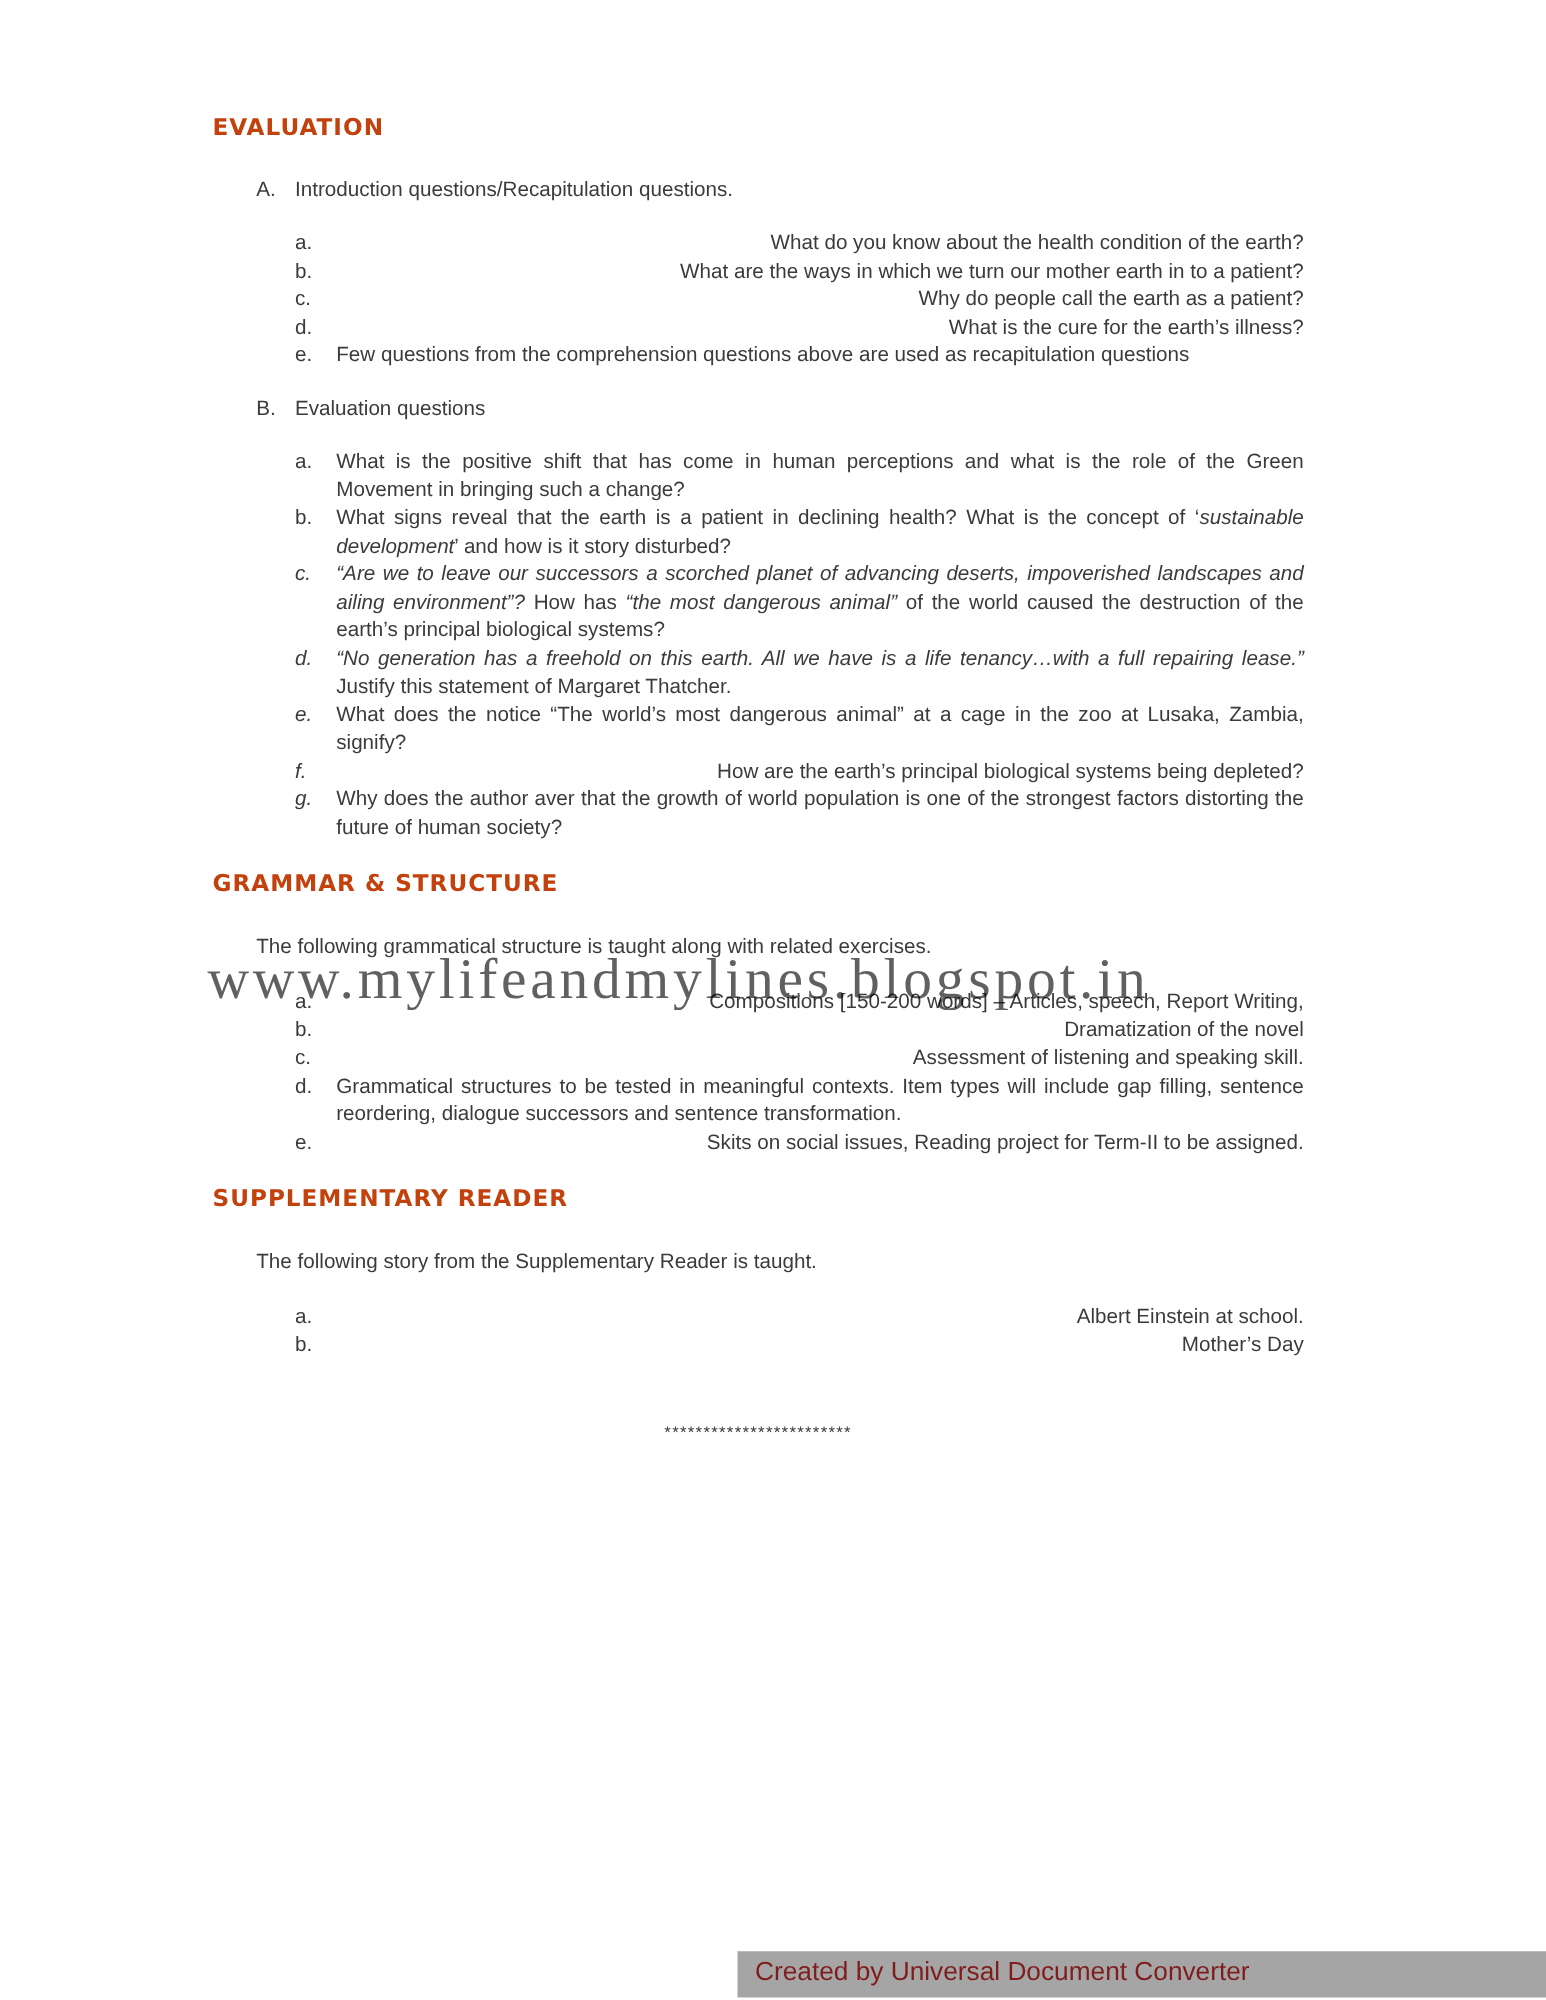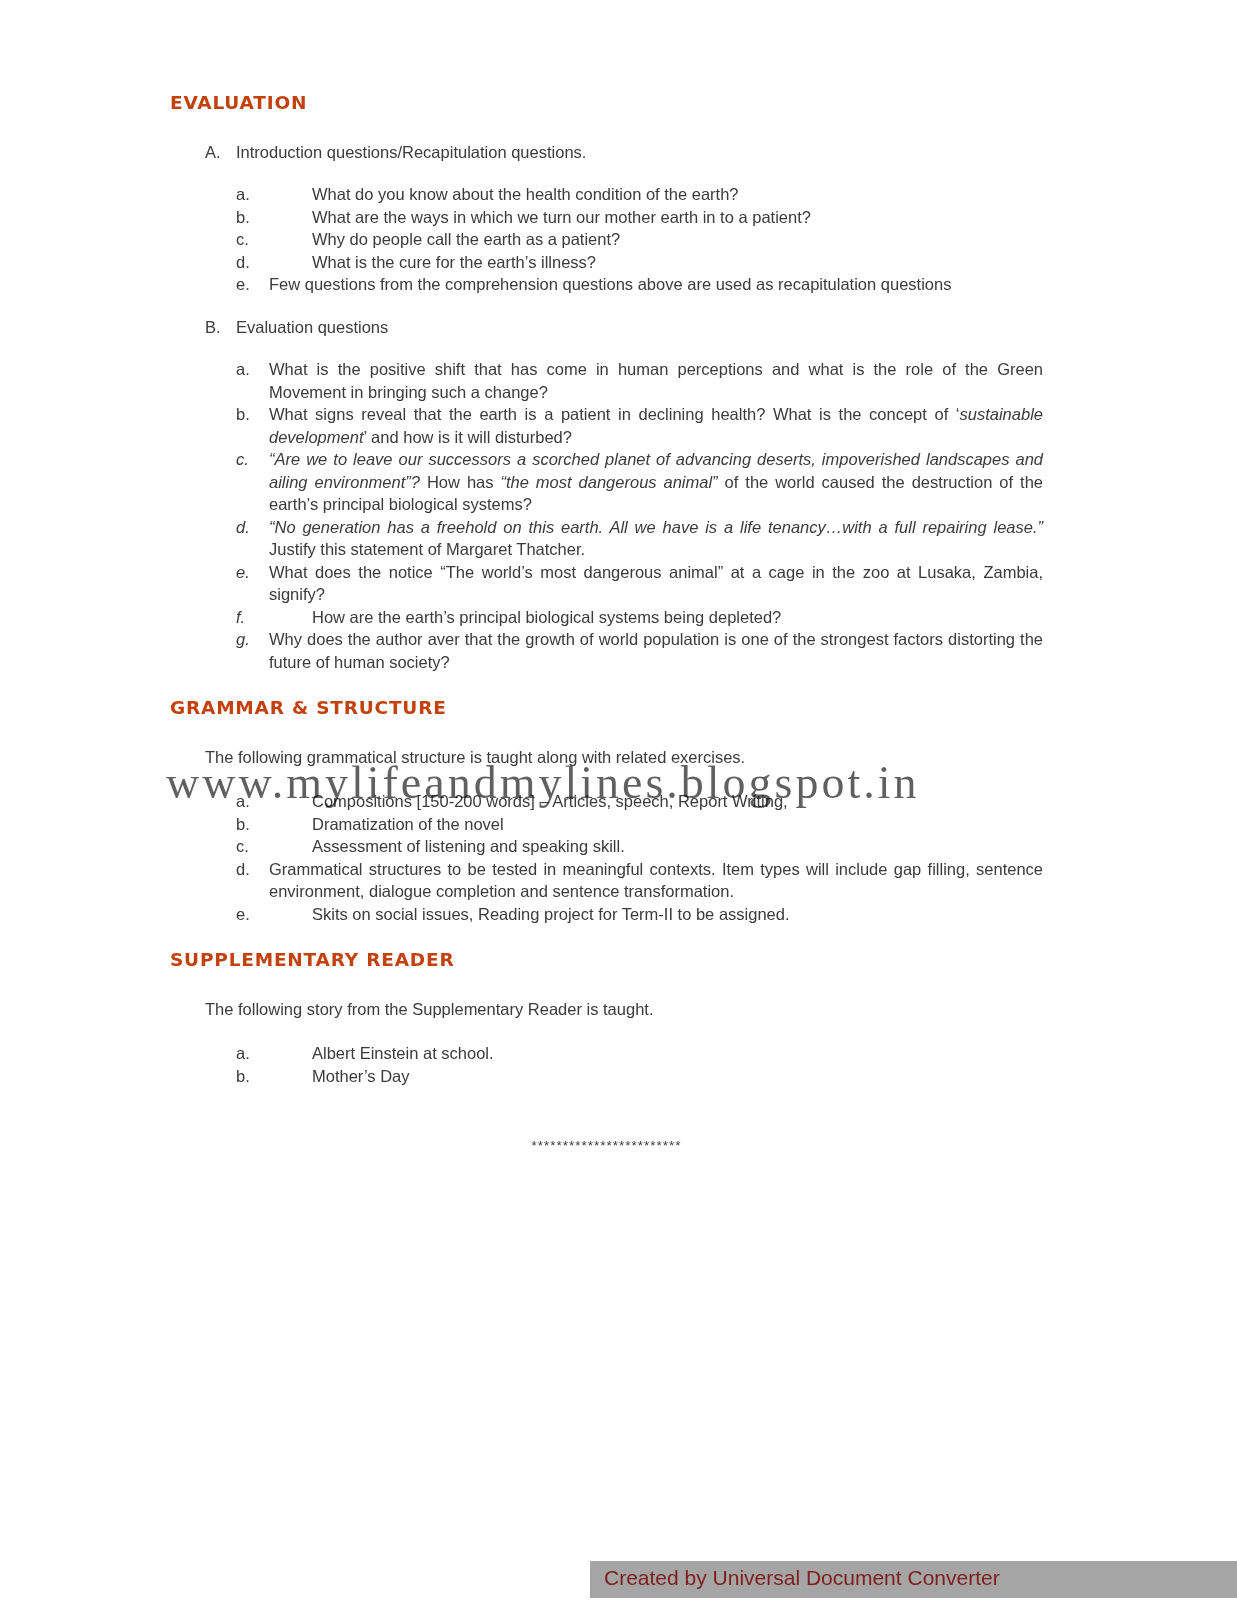--- a/index.html
+++ b/index.html
@@ -34,21 +34,21 @@
     font-size: 16.5px;
   }
   .block-title .bm { flex: none; width: 31px; }
   .intro {
     margin: 0 0 22px 35px;
   }
   .letter-list { margin: 0 0 0 66px; padding: 0; }
   .li-row { display: flex; }
   .li-row .m { flex: none; width: 33px; }
   .li-row .t { flex: 1; text-align: justify; }
-  .li-row .t.no-just { text-align: left; margin-left: 43px; }
+  .li-row .t.no-just { text-align: right; margin-left: 43px; }
   .ital { font-style: italic; }
   .gap-after { margin-bottom: 20px; }
   .big-gap-after { margin-bottom: 24px; }
   .separator {
     text-align: center;
     font-size: 13.5px;
     letter-spacing: 1px;
     margin-top: 48px;
     color: #3b3b3b;
   }
@@ -123,21 +123,21 @@
       <span>Evaluation questions</span>
     </div>
 
     <div class="letter-list big-gap-after">
       <div class="li-row">
         <span class="m">a.</span>
         <span class="t">What is the positive shift that has come in human perceptions and what is the role of the Green Movement in bringing such a change?</span>
       </div>
       <div class="li-row">
         <span class="m">b.</span>
-        <span class="t"><span>What signs reveal that the earth is a patient in declining health? What is the concept of ‘</span><span class="ital">sustainable development</span><span>’ and how is it will disturbed?</span></span>
+        <span class="t"><span>What signs reveal that the earth is a patient in declining health? What is the concept of ‘</span><span class="ital">sustainable development</span><span>’ and how is it story disturbed?</span></span>
       </div>
       <div class="li-row">
         <span class="m ital">c.</span>
         <span class="t"><span class="ital">“Are we to leave our successors a scorched planet of advancing deserts, impoverished landscapes and ailing environment”?</span><span> How has </span><span class="ital">“the most dangerous animal”</span><span> of the world caused the destruction of the earth’s principal biological systems?</span></span>
       </div>
       <div class="li-row">
         <span class="m ital">d.</span>
         <span class="t"><span class="ital">“No generation has a freehold on this earth. All we have is a life tenancy…with a full repairing lease.”</span><span> Justify this statement of Margaret Thatcher.</span></span>
       </div>
       <div class="li-row">
@@ -166,21 +166,21 @@
       <div class="li-row">
         <span class="m">b.</span>
         <span class="t no-just">Dramatization of the novel</span>
       </div>
       <div class="li-row">
         <span class="m">c.</span>
         <span class="t no-just">Assessment of listening and speaking skill.</span>
       </div>
       <div class="li-row">
         <span class="m">d.</span>
-        <span class="t">Grammatical structures to be tested in meaningful contexts. Item types will include gap filling, sentence environment, dialogue completion and sentence transformation.</span>
+        <span class="t">Grammatical structures to be tested in meaningful contexts. Item types will include gap filling, sentence reordering, dialogue successors and sentence transformation.</span>
       </div>
       <div class="li-row">
         <span class="m">e.</span>
         <span class="t no-just">Skits on social issues, Reading project for Term-II to be assigned.</span>
       </div>
     </div>
 
     <div class="heading">SUPPLEMENTARY READER</div>
 
     <div class="intro">The following story from the Supplementary Reader is taught.</div>

